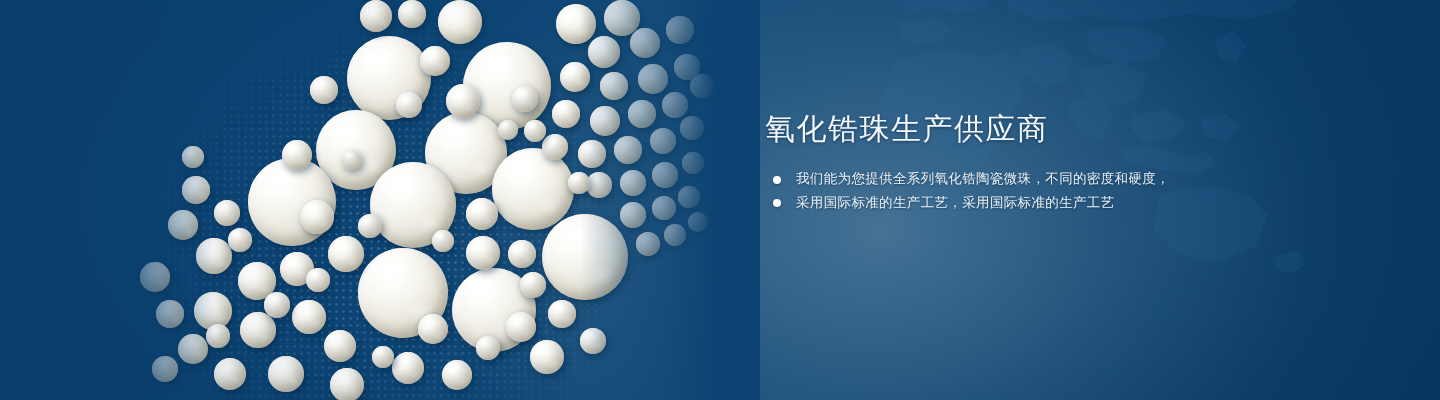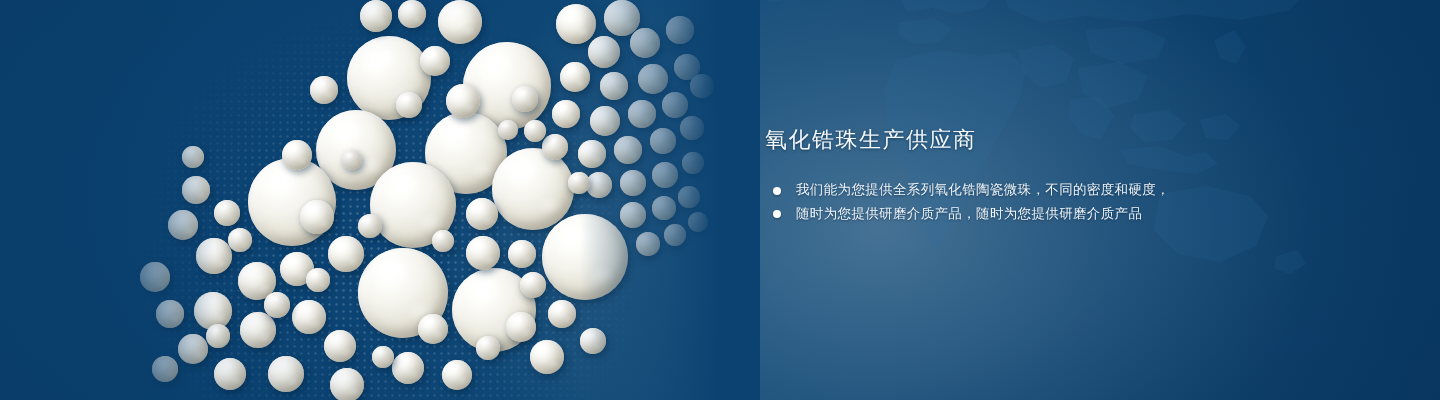--- a/index.html
+++ b/index.html
@@ -73,25 +73,25 @@
     background:
       linear-gradient(90deg, rgba(11,66,113,1) 0px, rgba(11,66,113,.92) 110px, rgba(11,66,113,0) 215px),
       linear-gradient(270deg, rgba(11,66,113,1) 40px, rgba(11,66,113,.55) 95px, rgba(11,66,113,0) 180px);
   }
   
   #copy{
     position:absolute;left:765px;top:106px;width:520px;
     color:#ffffff;
   }
   #headline{
-    font-size:22px;line-height:38px;font-weight:400;
+    font-size:30px;line-height:38px;font-weight:400;
     letter-spacing:1.5px;
     color:#f3f8fc;
     text-shadow:0 1px 3px rgba(2,28,52,.55);
-    margin:15px 0 20px 0;
+    margin:4px 0 20px 0;
     white-space:nowrap;
   }
   .bullets{list-style:none;margin:3px;padding:0;}
   .bullet{
     position:relative;
     padding-left:28px;
     font-size:13.5px;
     line-height:22.5px;
     color:#eef4f9;
     letter-spacing:.35px;
@@ -261,19 +261,19 @@
     <ul class="bullets">
 
       <li class="bullet">
         <span class="dot"></span>
         <span>我们能为您提供全系列氧化锆陶瓷微珠，不同的密度和硬度，</span>
       </li>
 
 
       <li class="bullet">
         <span class="dot"></span>
-        <span>随时为您提供研磨介质产品，随时为您提供研磨介质产品</span>
+        <span>采用国际标准的生产工艺，采用国际标准的生产工艺</span>
       </li>
 
     </ul>
   </div>
 
 </div>
 
 </body></html>

